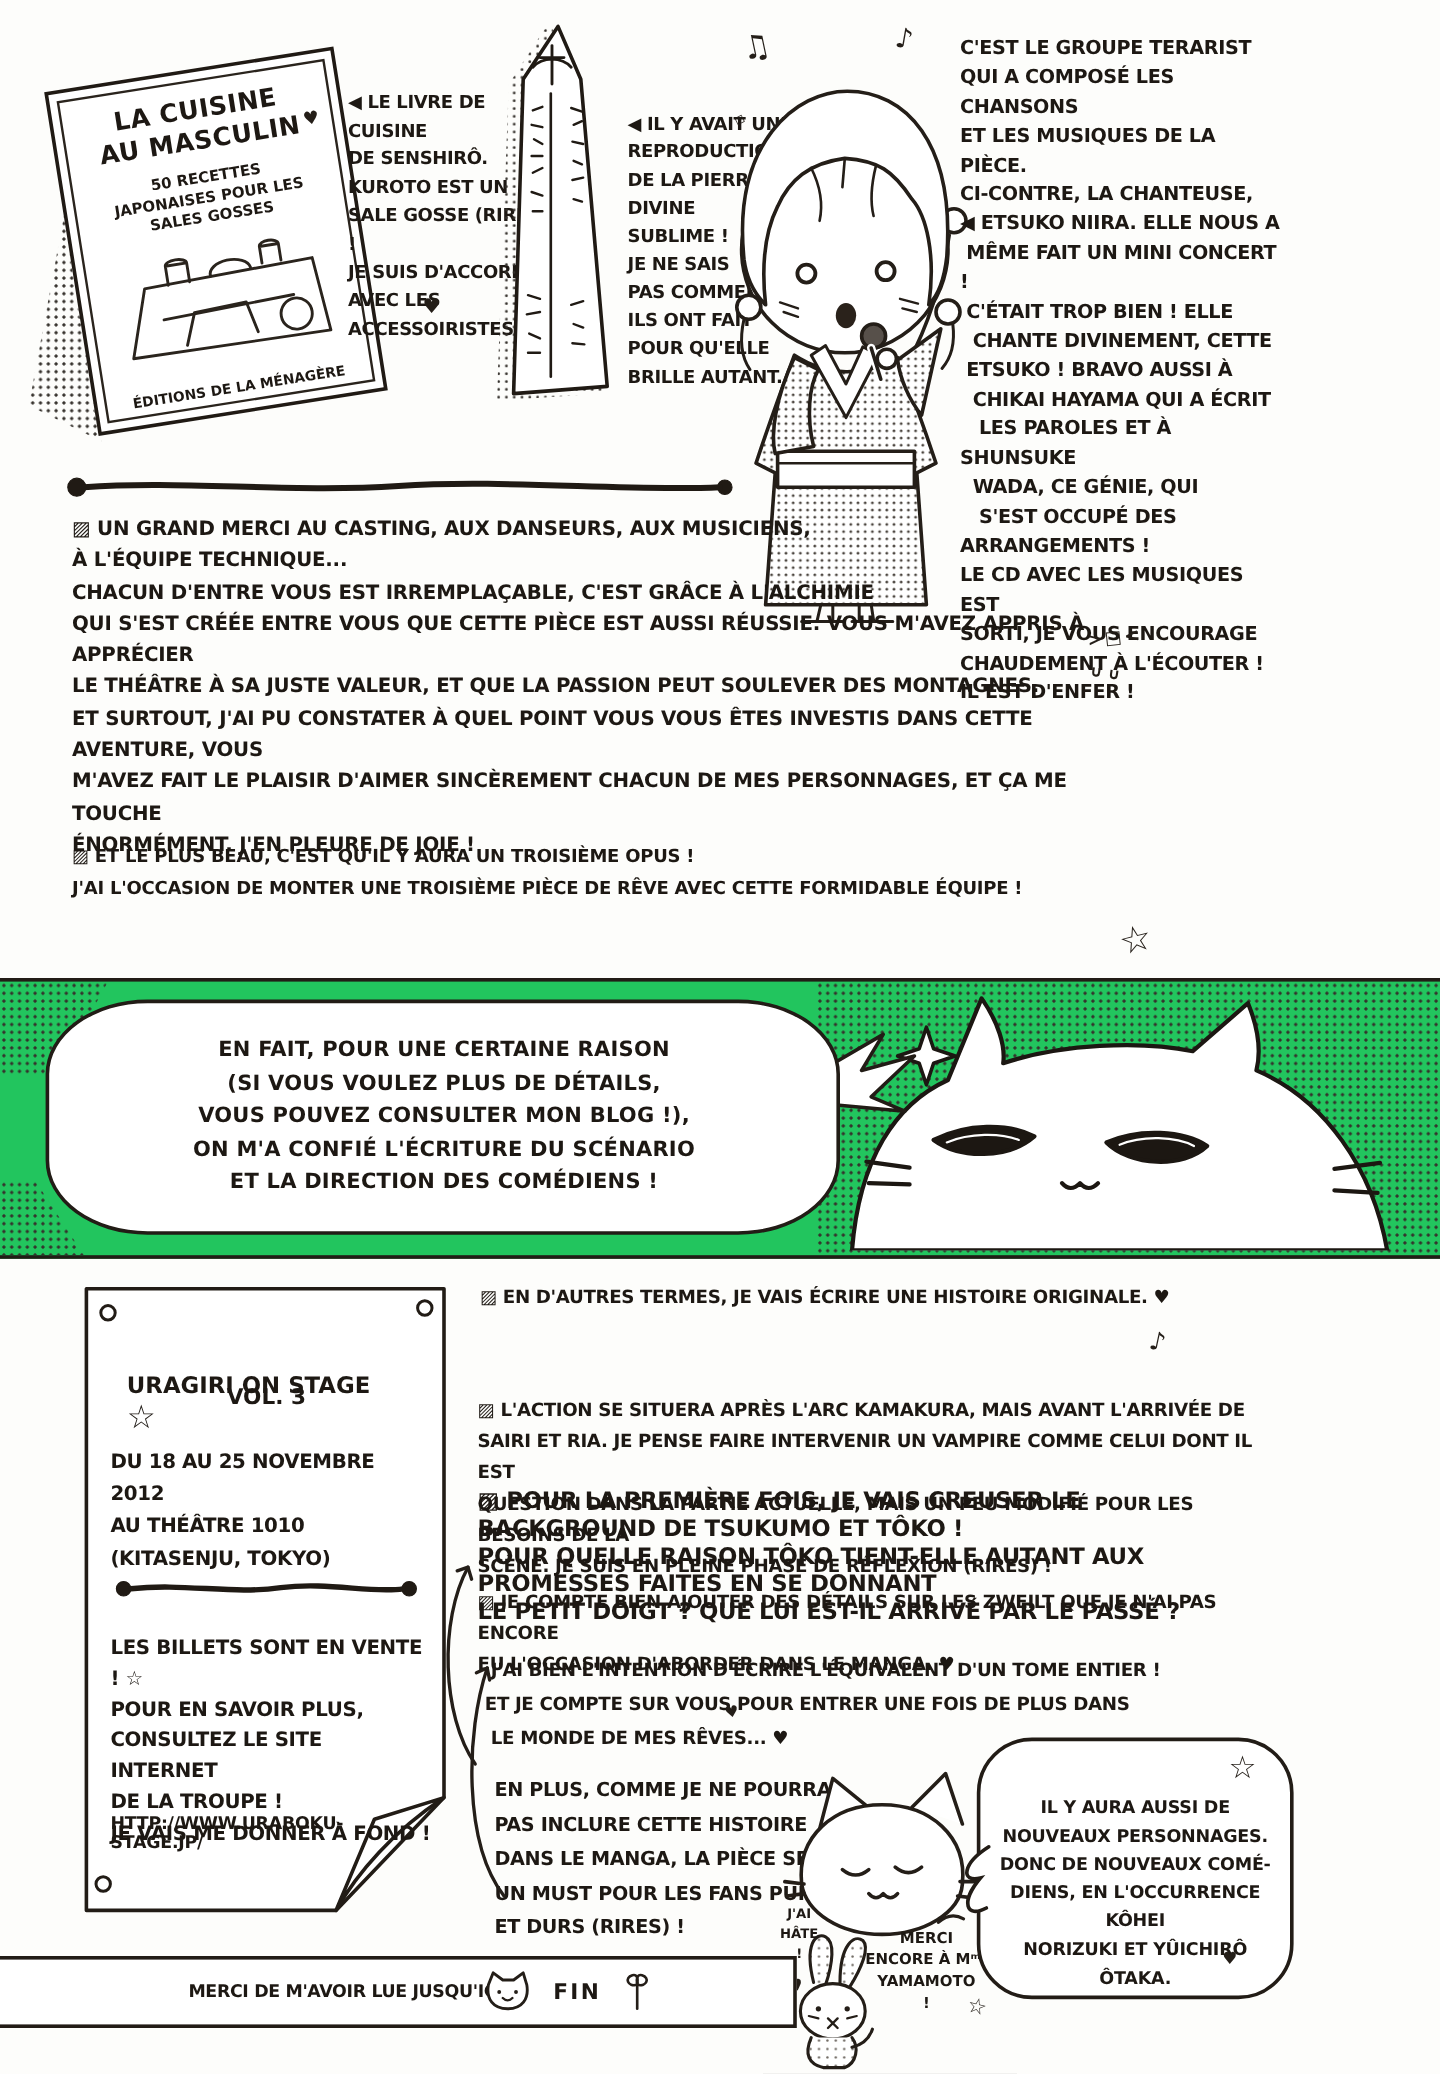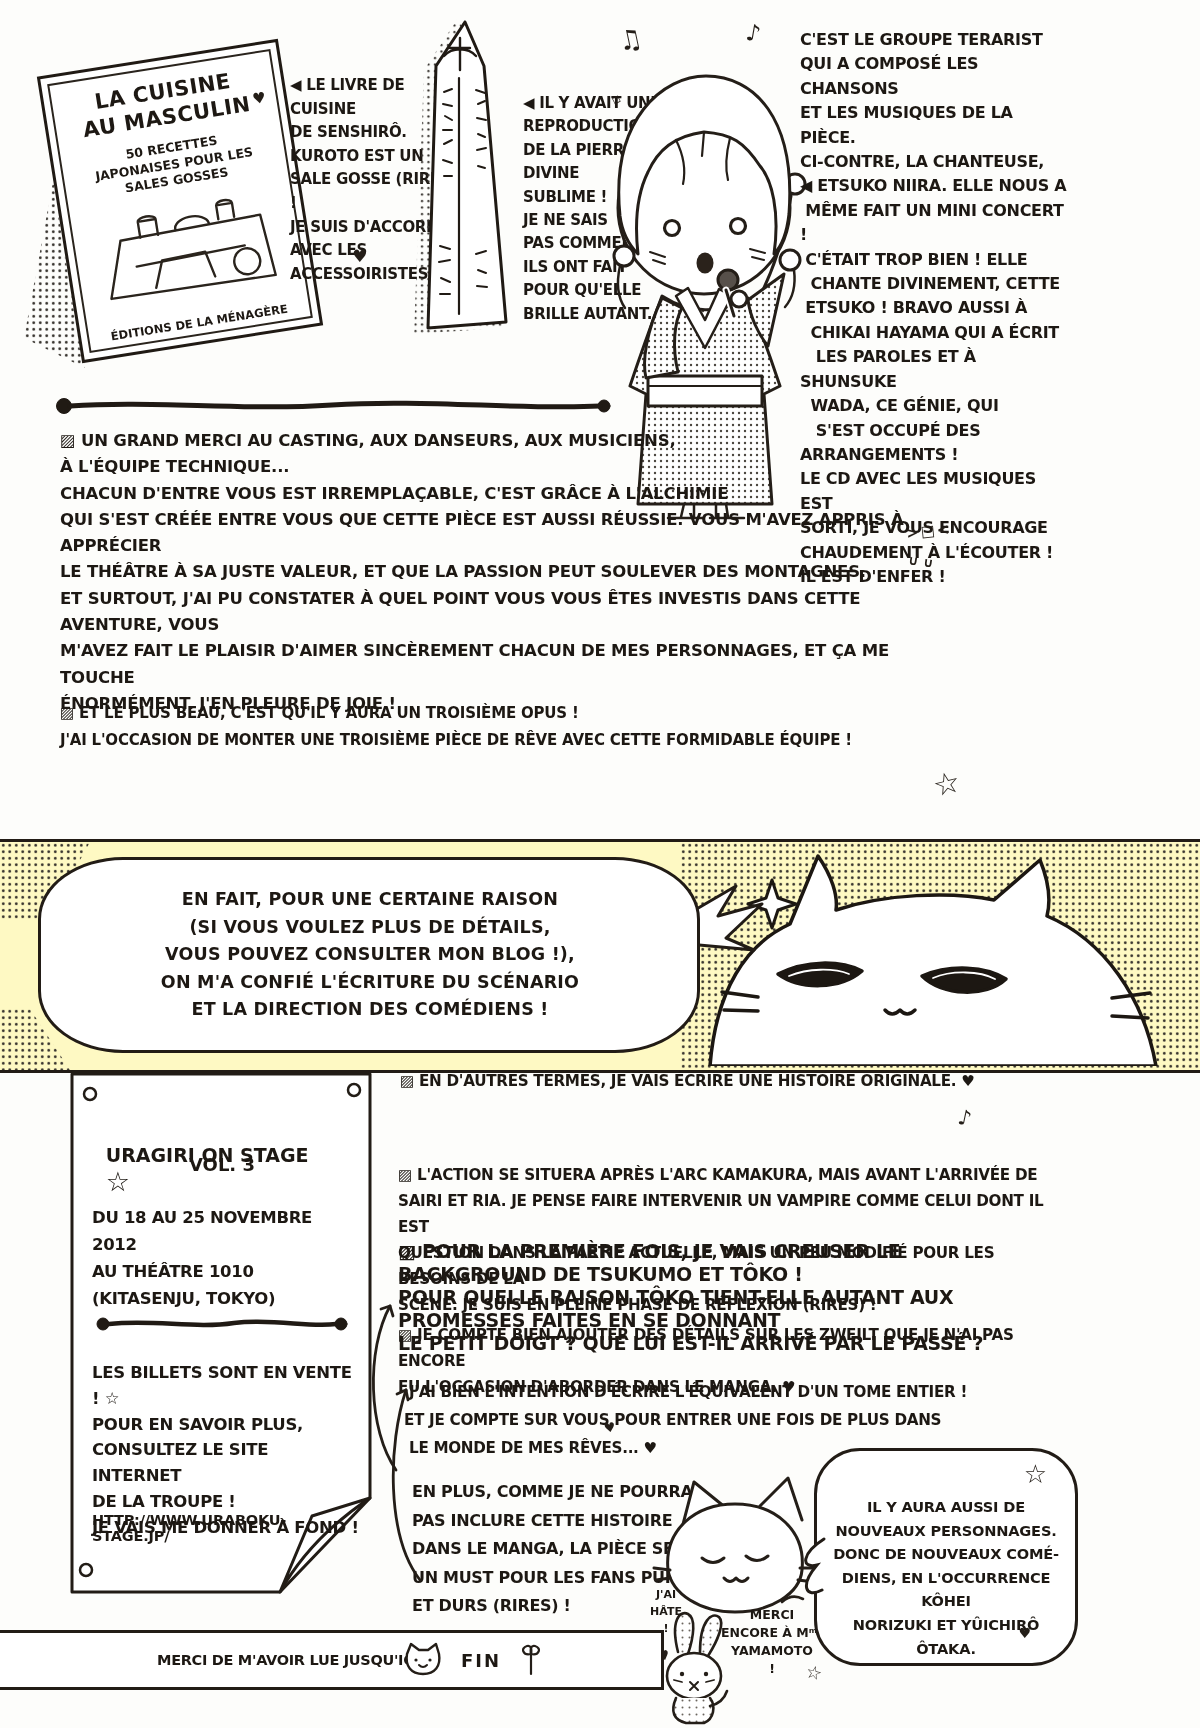--- a/index.html
+++ b/index.html
@@ -162,21 +162,21 @@
 ET SURTOUT, J'AI PU CONSTATER À QUEL POINT VOUS VOUS ÊTES INVESTIS DANS CETTE AVENTURE, VOUS
 M'AVEZ FAIT LE PLAISIR D'AIMER SINCÈREMENT CHACUN DE MES PERSONNAGES, ET ÇA ME TOUCHE
 ÉNORMÉMENT. J'EN PLEURE DE JOIE !</div>
   <span class="deco" style="left:906px;top:522px;font-size:15px;letter-spacing:2px;transform:rotate(-6deg);">&gt;□&lt;</span>
   <span class="deco" style="left:908px;top:554px;font-size:13px;transform:rotate(8deg);">∪ ∪</span>
   <div class="t" style="left:60px;top:700px;width:880px;font-size:15px;line-height:27px;letter-spacing:-0.2px;">▨ ET LE PLUS BEAU, C'EST QU'IL Y AURA UN TROISIÈME OPUS !
 J'AI L'OCCASION DE MONTER UNE TROISIÈME PIÈCE DE RÊVE AVEC CETTE FORMIDABLE ÉQUIPE !</div>
 
   <span class="deco" style="left:933px;top:766px;font-size:30px;transform:rotate(-14deg);">☆</span>
 
-  <div class="abs" style="left:0;top:815px;width:1200px;height:228px;background:#fef9c3;border-top:3.5px solid #221c16;border-bottom:3.5px solid #221c16;overflow:hidden;margin-top:24px;">
+  <div class="abs" style="left:0;top:815px;width:1200px;height:228px;background:#22c55e;border-top:3.5px solid #221c16;border-bottom:3.5px solid #221c16;overflow:hidden;">
     <div class="abs dots" style="left:680px;top:0;right:0;bottom:0;"></div>
     <div class="abs dots" style="left:0;top:0;width:90px;height:78px;clip-path:polygon(0 0,100% 0,52% 100%,0 100%);"></div>
     <div class="abs dots" style="left:0;bottom:0;width:70px;height:62px;clip-path:polygon(0 0,42% 0,100% 100%,0 100%);"></div>
     <svg class="abs" style="left:688px;top:-2px;" width="512" height="226" viewBox="0 0 512 226">
       <g fill="none" stroke="#1c1712" stroke-width="3.5" stroke-linejoin="round" stroke-linecap="round">
         <path d="M22 226 C28 150 58 104 102 84 L130 16 C144 36 150 56 148 70 C196 54 262 51 306 60 L352 20 C361 42 363 60 359 76 C416 100 456 158 468 226 Z" fill="#fff"></path>
         <path d="M90 134 C118 120 152 120 174 131 C152 150 112 150 90 134 Z" fill="#1c1712"></path>
         <path d="M234 136 C262 124 298 126 318 139 C298 158 254 156 234 136 Z" fill="#1c1712"></path>
         <path d="M101 136 C120 128 146 128 161 134" stroke="#fff" stroke-width="1.8"></path>
         <path d="M245 138 C264 130 292 131 307 139" stroke="#fff" stroke-width="1.8"></path>

